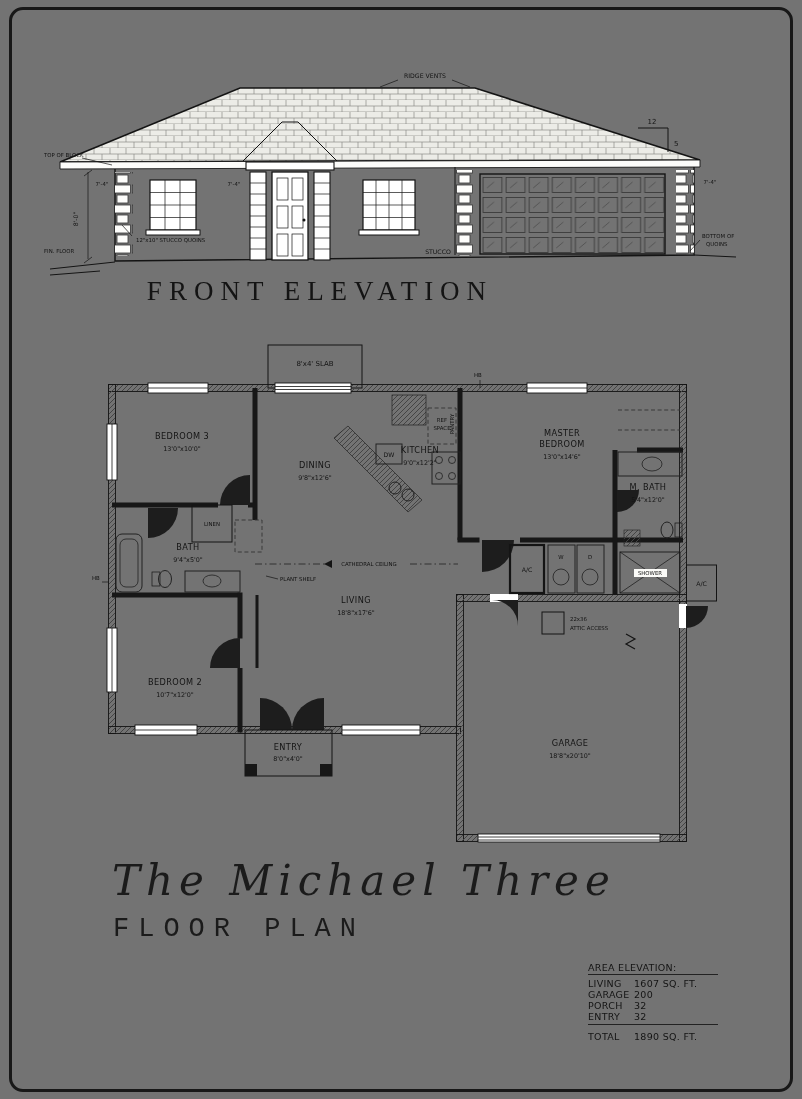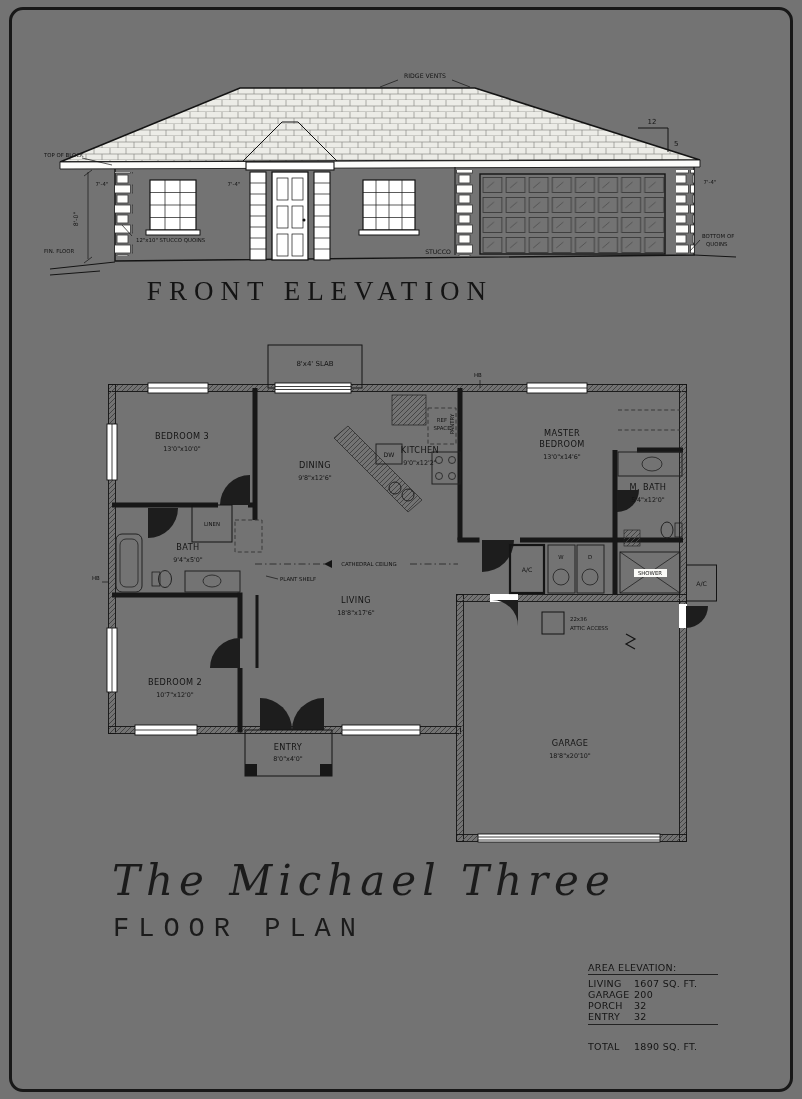--- a/index.html
+++ b/index.html
@@ -31,21 +31,21 @@
       font-family:Liberation Serif, serif;font-size:27px;letter-spacing:7px;color:#141414;}
   .script-title{position:absolute;top:856px;left:112px;font-family:"DejaVu Serif",serif;
       font-style:italic;font-size:42px;letter-spacing:6px;color:#1b1b1b;white-space:nowrap;}
   .floorplan-title{position:absolute;top:914px;left:113px;font-family:Liberation Mono, monospace;
       font-size:27px;letter-spacing:9px;color:#1b1b1b;}
   .area-table{position:absolute;top:962px;left:588px;width:130px;font-size:9.5px;
       letter-spacing:.3px;color:#141414;}
   .area-table .hdr{border-bottom:1.2px solid #222;padding-bottom:1px;margin-bottom:3px;}
   .area-table .row{display:flex;line-height:11px;}
   .area-table .lbl{width:46px;}
-  .area-table .total{border-top:1.2px solid #222;margin-top:2px;padding-top:16px;}
+  .area-table .total{border-top:1.2px solid #222;margin-top:2px;padding-top:6px;}
 </style>
 </head>
 <body>
 
 <div class="page">
   <div class="frame"></div>
 
   <svg style="left:42px;top:64px;" width="720" height="252" viewBox="0 0 720 252">
     <defs>
       <pattern id="shinglesE" width="16" height="12" patternUnits="userSpaceOnUse">

